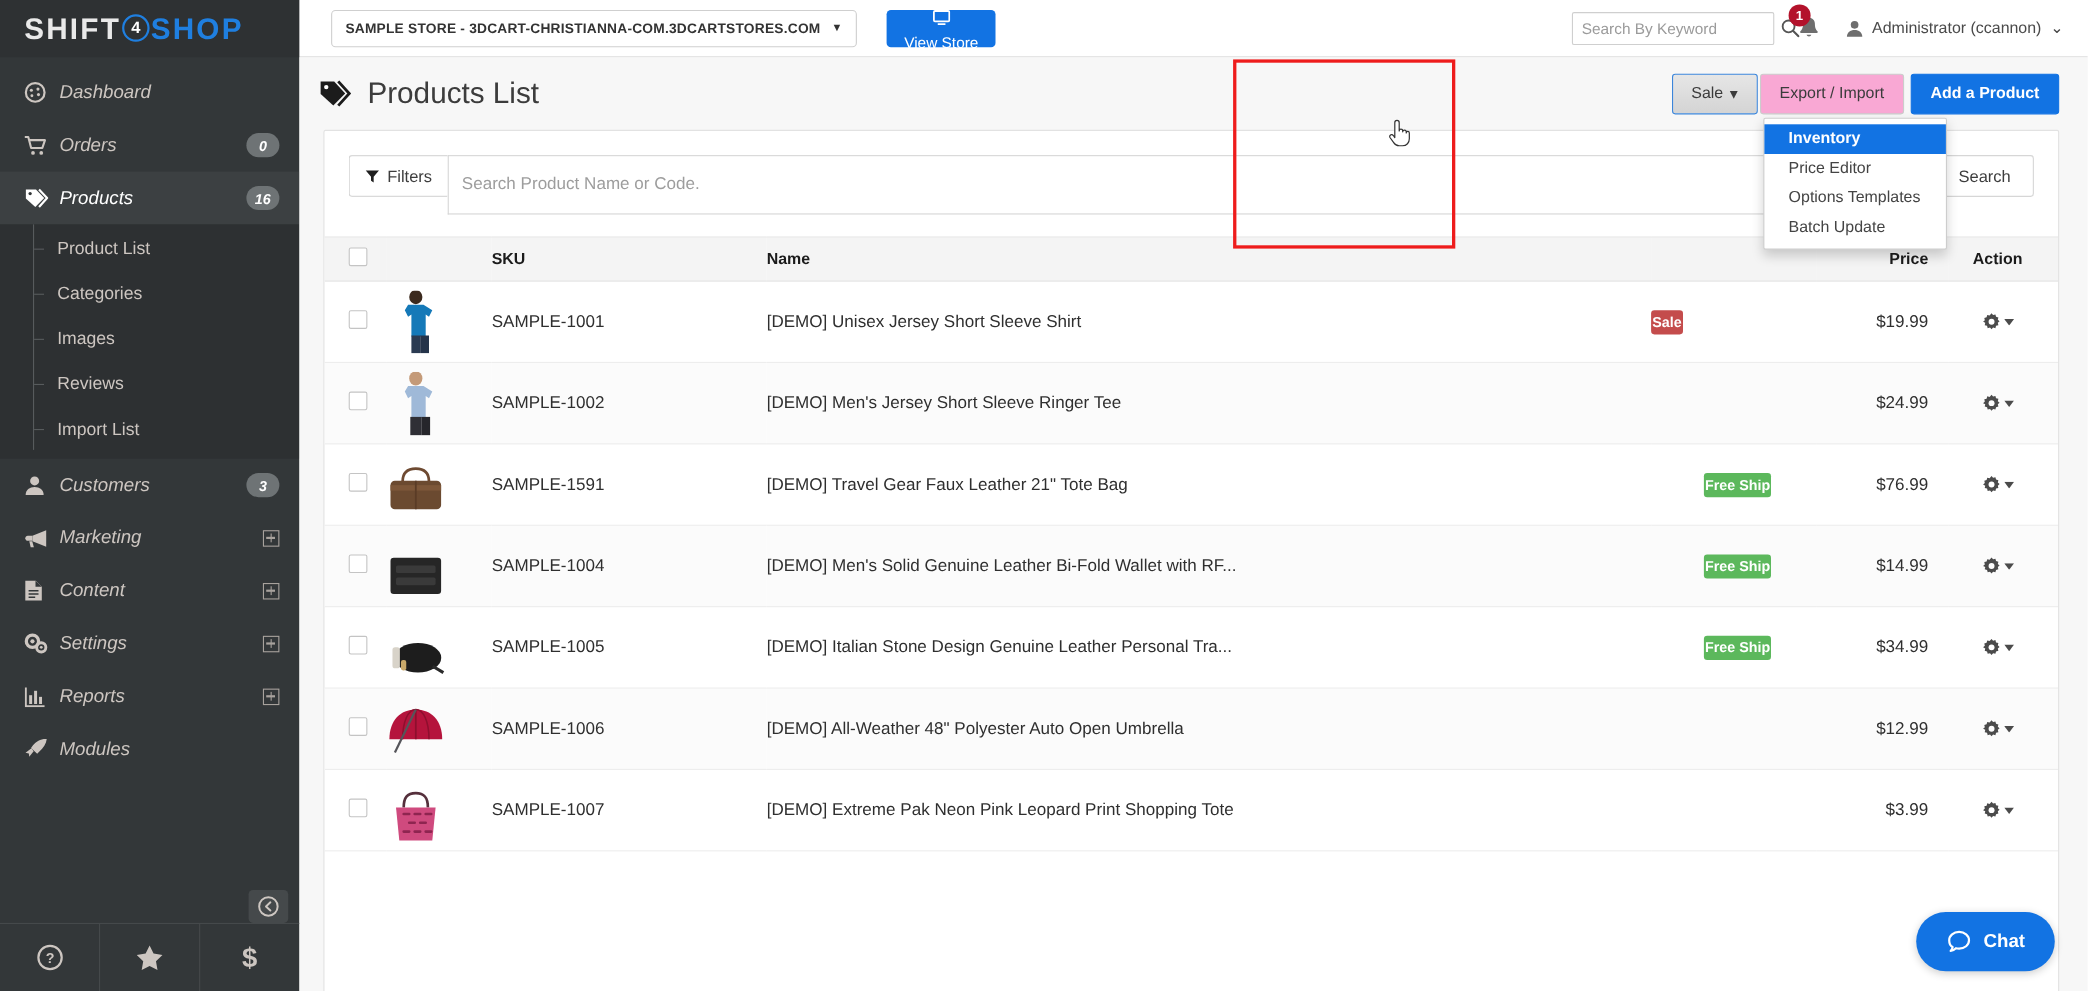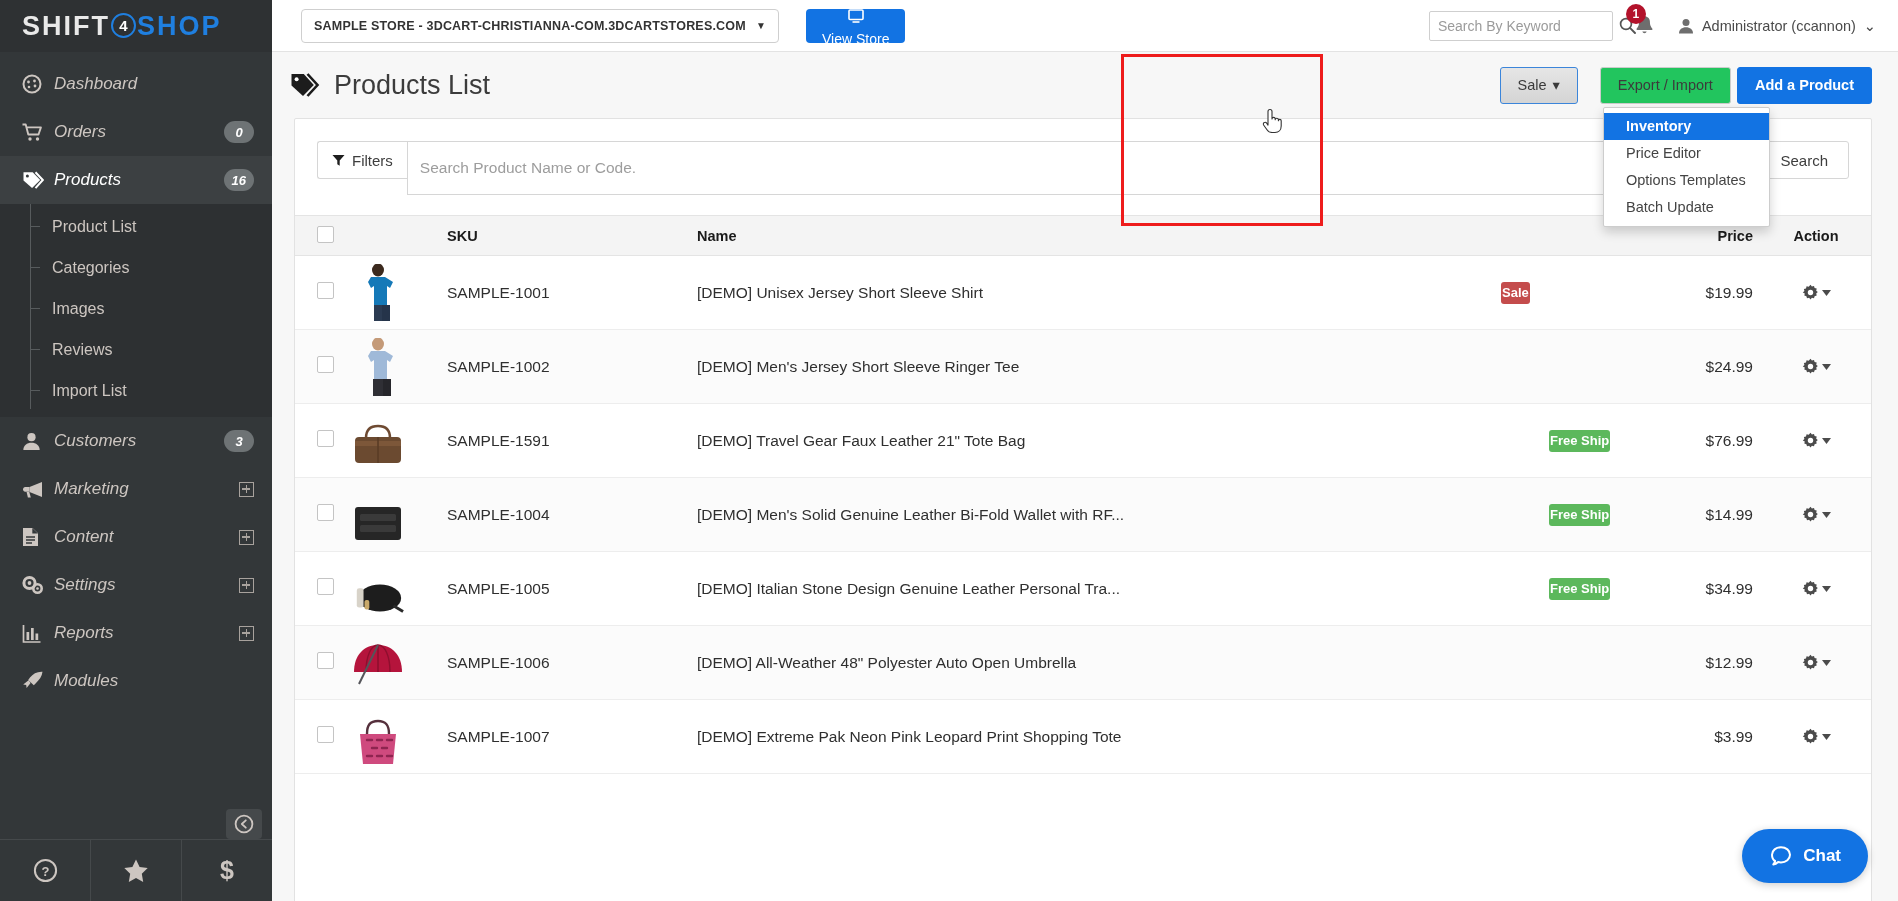--- a/index.html
+++ b/index.html
@@ -141,21 +141,21 @@
   #head-actions { margin-left: auto; display: flex; align-items: stretch; gap: 0; position: relative; }
   .hbtn {
     height: 37px; display: flex; align-items: center; justify-content: center;
     padding: 0 17px; font-size: 14.5px; cursor: pointer; border-radius: 3px;
   }
   #more-btn {
     background: linear-gradient(#e6e6e6,#d4d4d4); border: 1px solid #3b85da;
     color: #3b3b3b; gap: 6px;
   }
   #export-btn {
-    background: #22c55e; border: 1px solid #cccccc; color: #3b3b3b; margin-left: 22px;
+    background: #f9a8d4; border: 1px solid #cccccc; color: #3b3b3b; margin-left: 2px;
   }
   #add-btn { background: #1273e3; border: 1px solid #1273e3; color: #fff;
              margin-left: 6px; font-weight: bold; }
 
   #more-menu {
     position: absolute; top: 40px; right: 102px; width: 167px;
     background: #ffffff; border: 1px solid #cdcdcd; border-radius: 2px;
     box-shadow: 0 5px 11px rgba(0,0,0,.18); padding: 5px 0; z-index: 60;
   }
   .menu-item {

